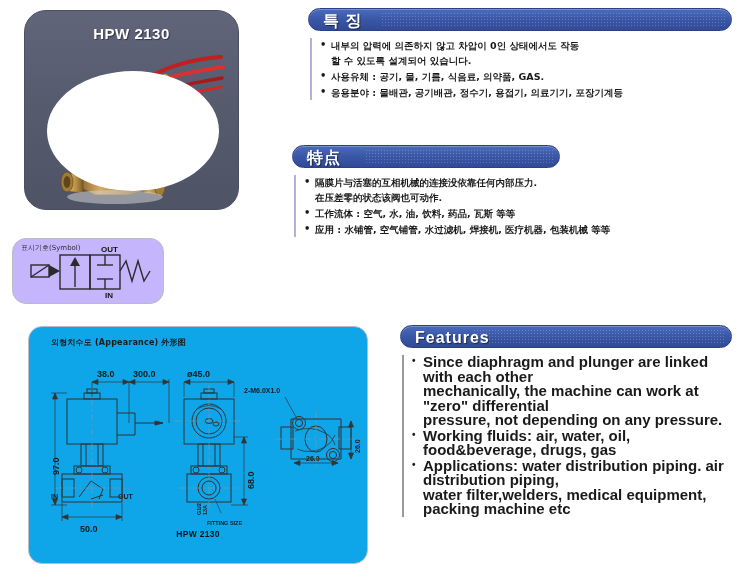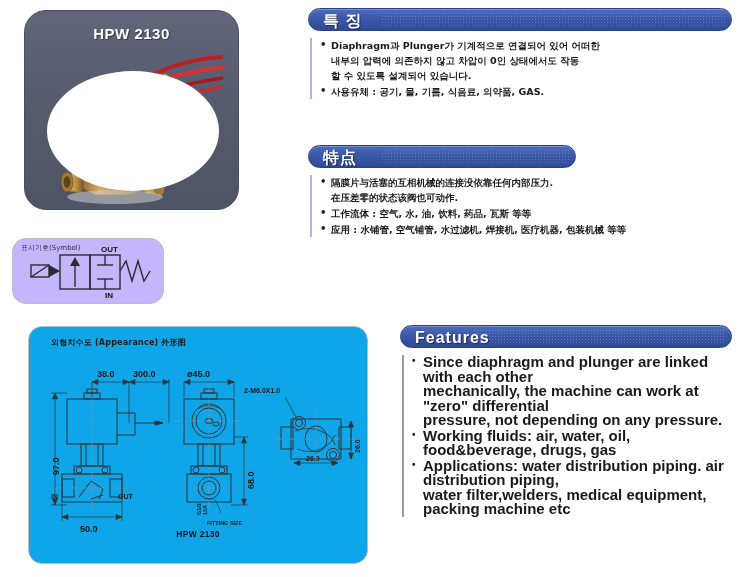--- a/index.html
+++ b/index.html
@@ -365,30 +365,30 @@
     <div class="draw-caption">HPW 2130</div>
   </div>
 
   <div class="sec" style="left:308px; top:8px; width:424px;">
     <div class="sec-bar">
       <div class="sec-bar-label">특  징</div>
     </div>
     <div class="sec-body accent-lav">
       <ul class="bul ko">
         <li>
-          <span class="cont">Diaphragm과 Plunger가 기계적으로 연결되어 있어 어떠한</span>
           <span class="cont">내부의 압력에 의존하지 않고 차압이 0인 상태에서도 작동</span>
           <span class="cont">할 수 있도록 설계되어 있습니다.</span>
         </li>
         <li>사용유체 : 공기, 물, 기름, 식음료, 의약품, GAS.</li>
+        <li>응용분야 : 물배관, 공기배관, 정수기, 용접기, 의료기기, 포장기계등</li>
       </ul>
     </div>
   </div>
 
-  <div class="sec" style="left:308px; top:145px; width:424px;">
+  <div class="sec" style="left:292px; top:145px; width:424px;">
     <div class="sec-bar" style="width:268px;">
       <div class="sec-bar-label">特点</div>
     </div>
     <div class="sec-body accent-lav">
       <ul class="bul zh">
         <li>
           <span class="cont">隔膜片与活塞的互相机械的连接没依靠任何内部压力.</span>
           <span class="cont">在压差零的状态该阀也可动作.</span>
         </li>
         <li>工作流体 : 空气, 水, 油, 饮料, 药品, 瓦斯 等等</li>

